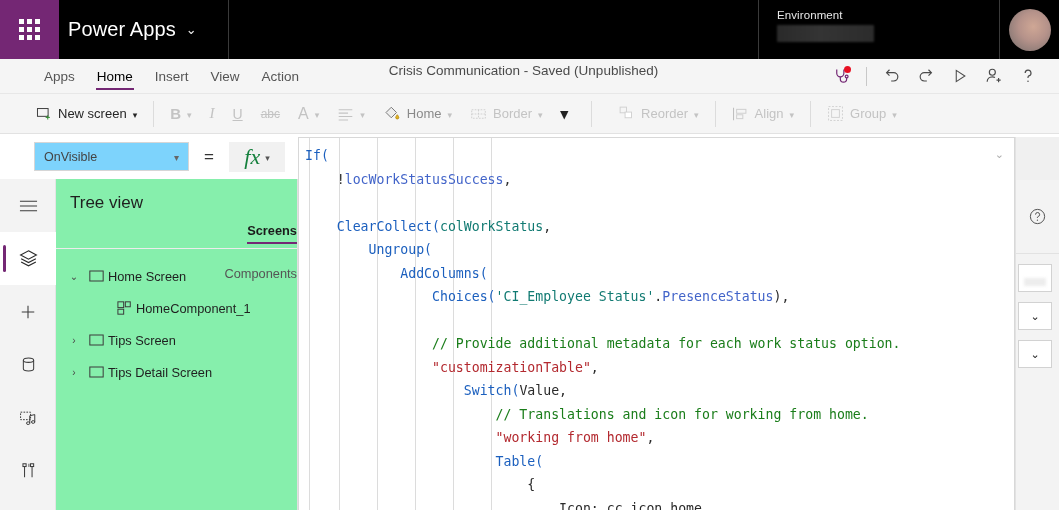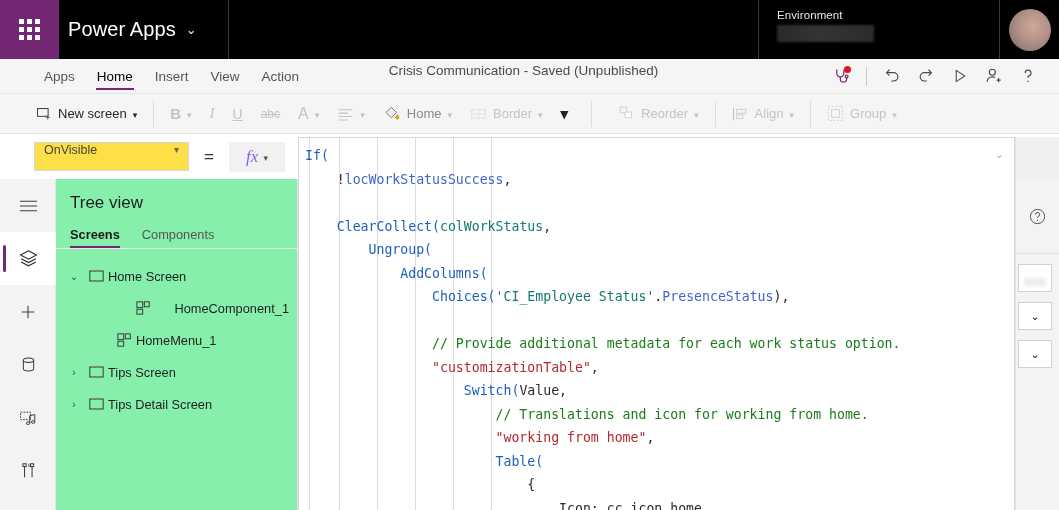--- a/index.html
+++ b/index.html
@@ -106,32 +106,32 @@
   .chev { font-size: 9px; position: relative; top: 1px; }
   .chev-big { font-size: 15px; font-weight: 700; color: #222; }
 
   
   .fxrow {
     position: absolute; top: 134px; left: 0; width: 1059px; height: 45px;
     background: #ffffff; display: flex; align-items: center;
   }
   .prop-select {
     margin-left: 34px; width: 155px; height: 29px;
-    border: 1px solid #d6d6d6; background: #fde047;
-    display: flex; align-items: flex-start; padding: 0 9px;
+    border: 1px solid #d6d6d6; background: #7dd3fc;
+    display: flex; align-items: center; padding: 0 9px;
     font-size: 12.5px; color: #444; cursor: pointer;
   }
   .prop-select .chev { margin-left: auto; color: #666; font-size: 10px; }
   .eqsign { width: 40px; text-align: center; font-size: 17px; color: #333; }
   .fxbtn {
     width: 56px; height: 30px; background: #f1f1f1;
     display: flex; align-items: center; justify-content: center; gap: 5px;
     cursor: pointer;
   }
-  .fx-glyph { font-family: "Liberation Serif", serif; font-style: italic; font-size: 17px; color: #8b5cf6; }
+  .fx-glyph { font-family: "Liberation Serif", serif; font-style: italic; font-size: 22px; color: #15803d; }
 
   
   .editor {
     position: absolute; top: 137px; left: 298px; width: 717px; height: 373px;
     background: #ffffff; border: 1px solid #d8d8d8; border-bottom: none;
     overflow: hidden;
   }
   .editor-chev {
     position: absolute; top: 10px; right: 10px; font-size: 11px; color: #adadad;
     cursor: pointer; z-index: 6;
@@ -168,21 +168,21 @@
   }
 
   
   .treepanel {
     position: absolute; top: 179px; left: 56px; width: 242px; height: 331px;
     background: #86efac; border-right: 1px solid #e0e0e0;
   }
   .tree-title { padding: 14px 0 0 14px; font-size: 17px; color: #1f1f1f; }
   .tree-tabs {
     display: flex; align-items: flex-end; gap: 22px;
-    padding: 10px 0 0 14px; border-bottom: 1px solid #ececec; height: 36px;
+    padding: 10px 0 0 14px; border-bottom: 1px solid #ececec; height: 36px; flex-direction: column;
   }
   .tree-tab {
     font-size: 12.8px; color: #555; padding-bottom: 6px; cursor: pointer; position: relative;
   }
   .tree-tab.active { color: #1b1b1b; font-weight: 700; }
   .tree-tab.active::after {
     content: ""; position: absolute; left: 0; right: 0; bottom: 0; height: 2px; background: #742774;
   }
   .searchbox {
     margin: 12px 10px 0 14px; height: 28px; border: 1px solid #cfcfcf; background: #fff;
@@ -469,41 +469,30 @@
     <div class="tree-list" id="tree-list">
         <div class="tree-row" style="padding-left: 8px;">
           <span class="tw-caret">⌄</span>
           <span class="tw-icon">
             <svg width="15" height="12" viewBox="0 0 18 14" fill="none" stroke="#3a3a3a" stroke-width="1.2">
               <rect x="1" y="1" width="16" height="12"></rect>
             </svg>
           </span>
           <span class="tw-label">Home Screen</span>
         </div>
-        <div class="tree-row" style="padding-left: 36px; justify-content: space-between;">
+        <div class="tree-row" style="padding-left: 36px;">
           <span class="tw-caret"></span>
           <span class="tw-icon">
             <svg width="15" height="14" viewBox="0 0 18 17" fill="none" stroke="#3a3a3a" stroke-width="1.2">
               <rect x="1" y="1" width="7" height="7"></rect>
               <rect x="10" y="1" width="6" height="6"></rect>
               <rect x="1" y="10" width="7" height="6"></rect>
             </svg>
           </span>
           <span class="tw-label">HomeComponent_1</span>
-        </div>
-        <div class="tree-row" style="padding-left: 36px;">
-          <span class="tw-caret"></span>
-          <span class="tw-icon">
-            <svg width="15" height="14" viewBox="0 0 18 17" fill="none" stroke="#3a3a3a" stroke-width="1.2">
-              <rect x="1" y="1" width="7" height="7"></rect>
-              <rect x="10" y="1" width="6" height="6"></rect>
-              <rect x="1" y="10" width="7" height="6"></rect>
-            </svg>
-          </span>
-          <span class="tw-label">HomeMenu_1</span>
         </div>
         <div class="tree-row" style="padding-left: 8px;">
           <span class="tw-caret">›</span>
           <span class="tw-icon">
             <svg width="15" height="12" viewBox="0 0 18 14" fill="none" stroke="#3a3a3a" stroke-width="1.2">
               <rect x="1" y="1" width="16" height="12"></rect>
             </svg>
           </span>
           <span class="tw-label">Tips Screen</span>
         </div>

